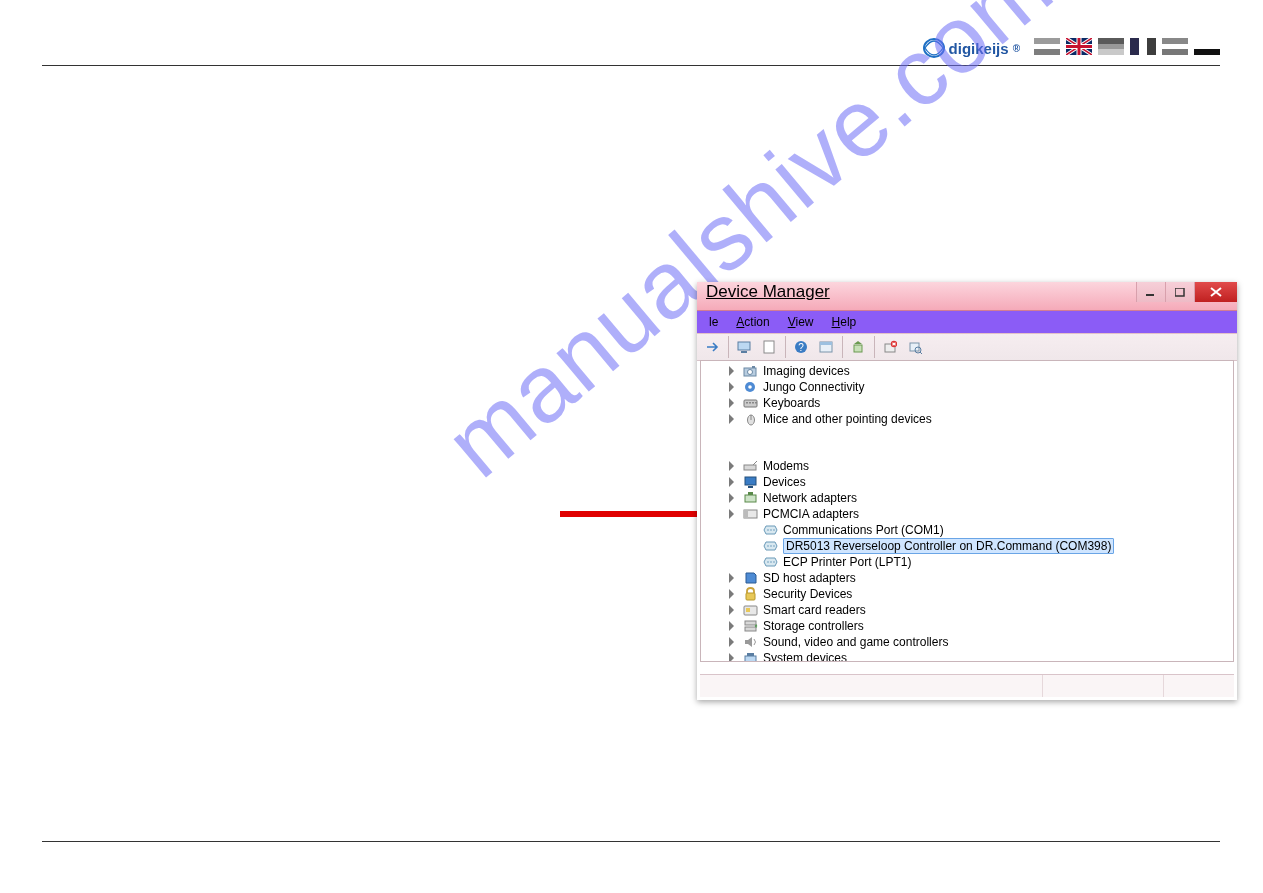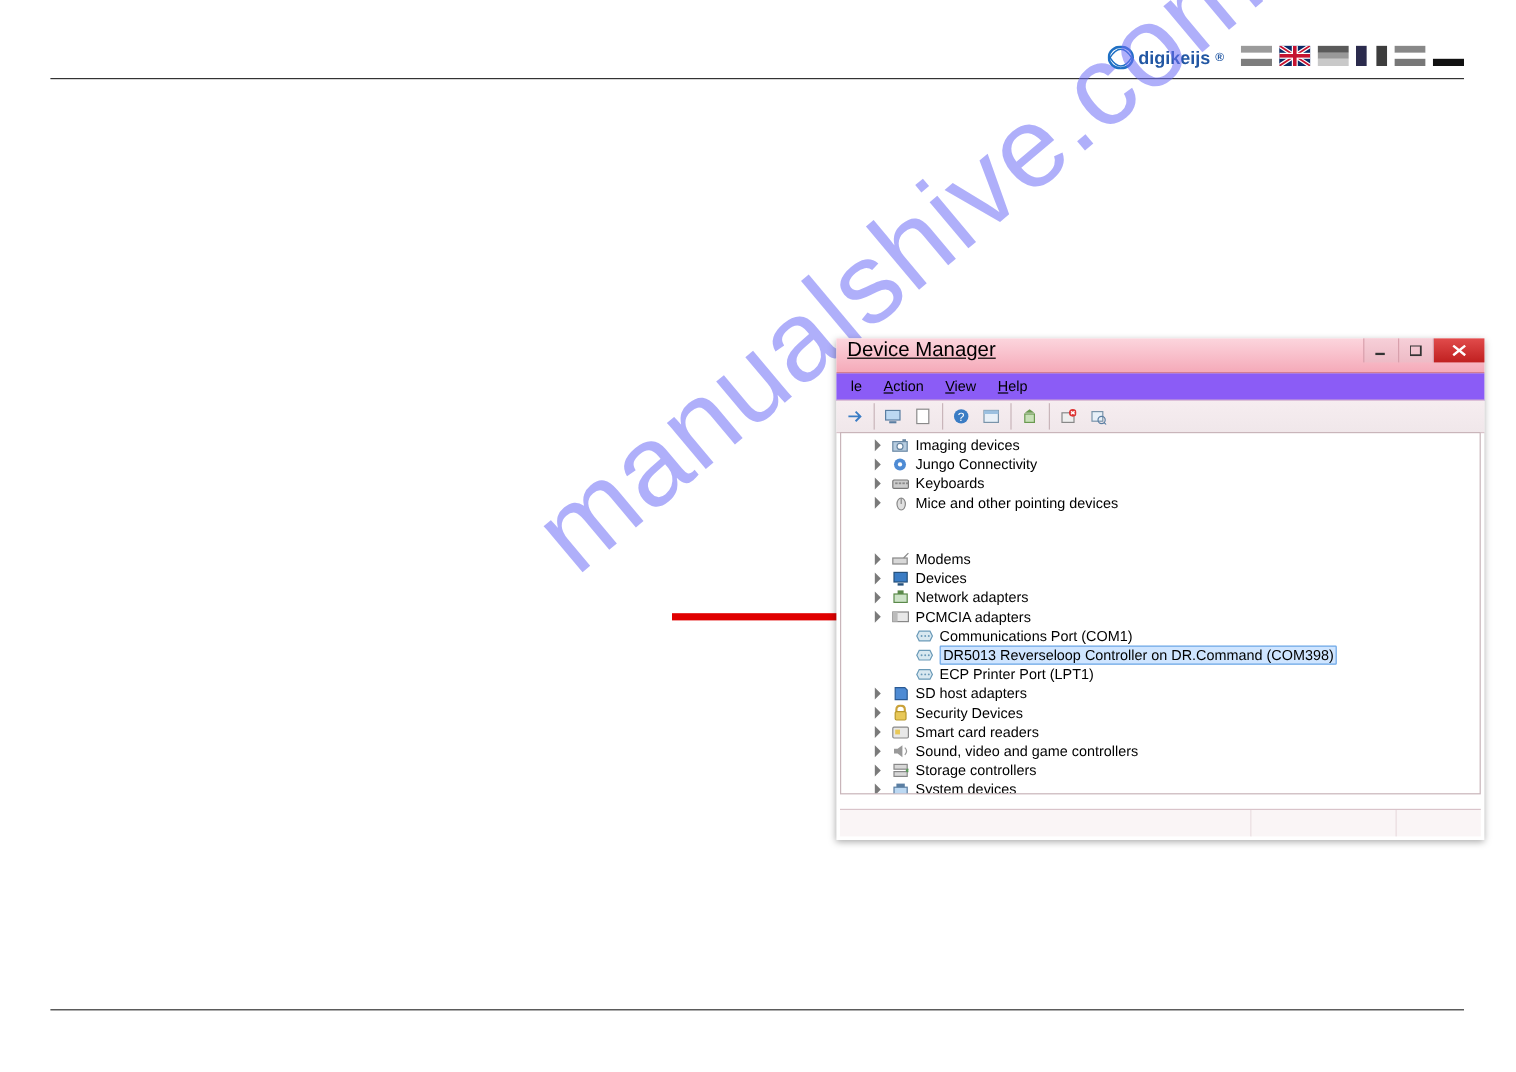--- a/index.html
+++ b/index.html
@@ -547,36 +547,36 @@
               <rect x="1" y="3" width="13" height="9" rx="1" fill="#e8e8e8" stroke="#888"></rect>
               <rect x="3" y="5" width="4" height="4" fill="#e8c858"></rect>
             </svg>
           </div>
           <span class="label">Smart card readers</span>
         </div>
         <div class="node" style="padding-left: 24px;">
           <div class="expander closed"></div>
           <div class="ticon">
             <svg width="16" height="14">
-              <path d="M2 5 L5 5 L9 2 L9 12 L5 9 L2 9 Z" fill="#999"></path>
-              <path d="M11 4 Q14 7 11 10" fill="none" stroke="#999"></path>
-            </svg>
-          </div>
-          <span class="label">Sound, video and game controllers</span>
-        </div>
-        <div class="node" style="padding-left: 24px;">
-          <div class="expander closed"></div>
-          <div class="ticon">
-            <svg width="16" height="14">
               <rect x="2" y="2" width="11" height="4" fill="#d8d8d8" stroke="#888"></rect>
               <rect x="2" y="8" width="11" height="4" fill="#d8d8d8" stroke="#888"></rect>
               <path d="M14 6 Q11 7 14 8" fill="none" stroke="#5a9a5a" stroke-width="1.5"></path>
             </svg>
           </div>
           <span class="label">Storage controllers</span>
+        </div>
+        <div class="node" style="padding-left: 24px;">
+          <div class="expander closed"></div>
+          <div class="ticon">
+            <svg width="16" height="14">
+              <path d="M2 5 L5 5 L9 2 L9 12 L5 9 L2 9 Z" fill="#999"></path>
+              <path d="M11 4 Q14 7 11 10" fill="none" stroke="#999"></path>
+            </svg>
+          </div>
+          <span class="label">Sound, video and game controllers</span>
         </div>
         <div class="node" style="padding-left: 24px;">
           <div class="expander closed"></div>
           <div class="ticon">
             <svg width="16" height="14">
               <rect x="2" y="5" width="11" height="6" fill="#bcd8f2" stroke="#5a7ea2"></rect>
               <rect x="4" y="2" width="7" height="3" fill="#5a7ea2"></rect>
             </svg>
           </div>
           <span class="label">System devices</span>

